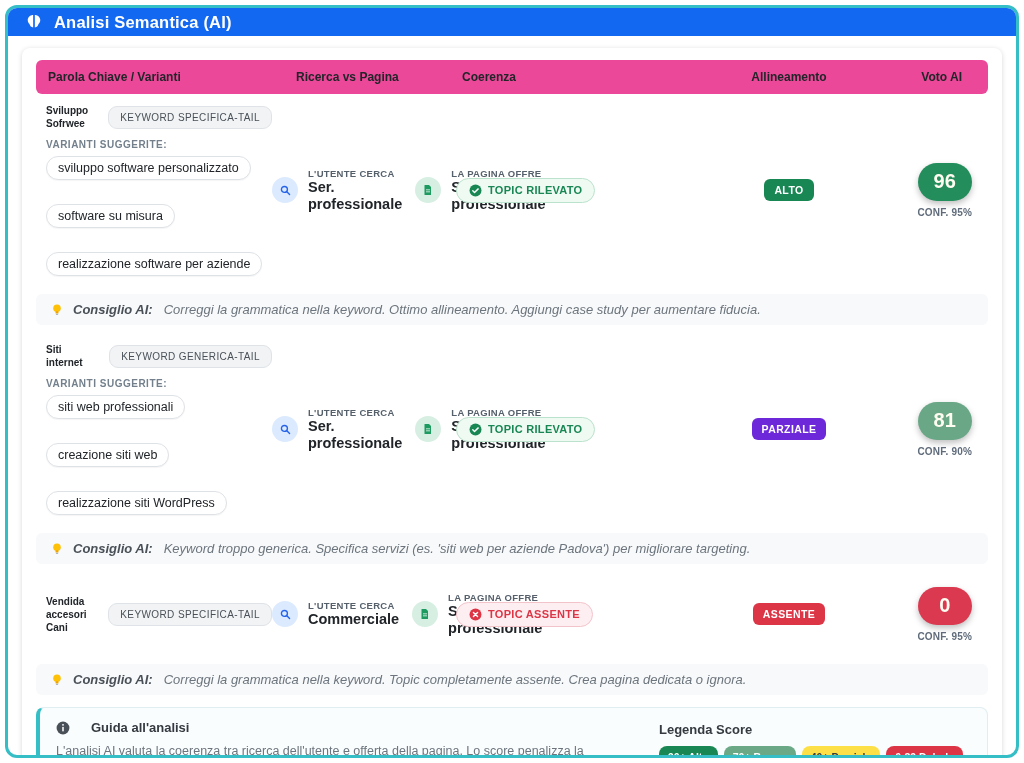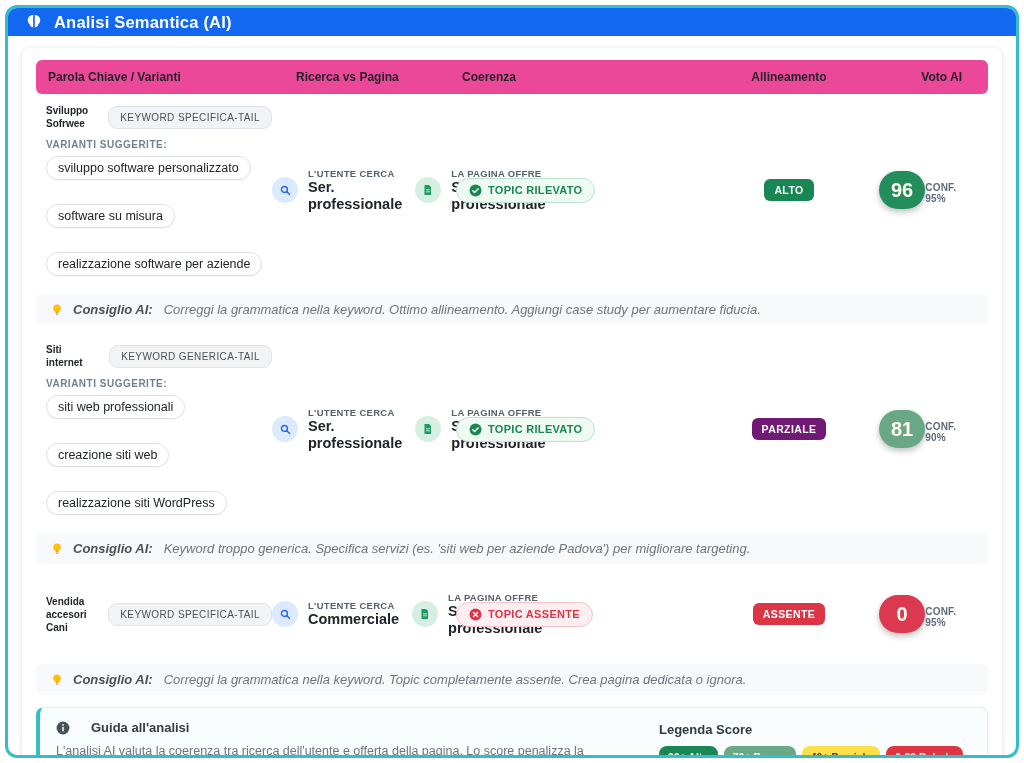--- a/index.html
+++ b/index.html
@@ -45,25 +45,25 @@
   .vs-value { font-size:14.5px; font-weight:bold; color:#212529; line-height:1.15; }
 
   .ccell { padding-left:2px; }
   .topic-pill { display:inline-flex; align-items:center; gap:6px; padding:5px 12px; border-radius:14px; font-size:11px; font-weight:bold; letter-spacing:.3px; }
   .topic-ok { background:#effaf3; border:1px solid #bbe2cc; color:#198754; }
   .topic-bad { background:#fdeff1; border:1px solid #f3c3ca; color:#dc3545; }
 
   .acell { text-align:center; }
   .abadge { display:inline-block; padding:5px 10px; border-radius:6px; font-size:10.5px; font-weight:bold; letter-spacing:.4px; color:#fff; }
   .a-alto { background:#198754; }
-  .a-parziale { background:#701a75; }
+  .a-parziale { background:#6d28d9; }
   .a-assente { background:#dc3545; }
 
   .scell { display:flex; justify-content:flex-end; padding-right:16px; }
-  .swrap { display:flex; flex-direction:row; align-items:center; }
+  .swrap { display:flex; flex-direction:column; align-items:center; }
   .score-pill { width:54px; height:38px; border-radius:19px; display:flex; align-items:center; justify-content:center; font-size:20px; font-weight:bold; color:#fffdf2; box-shadow:0 3px 6px rgba(0,0,0,.25); }
   .sc-green { background:#238d5c; }
   .sc-soft { background:#6aa786; }
   .sc-red { background:#da3950; }
   .conf { margin-top:6px; font-size:10px; font-weight:bold; color:#5f6b7a; letter-spacing:.2px; }
 
   .advice { background:#f8f9fa; border-radius:6px; padding:8px 14px; margin:8px 0; display:flex; align-items:center; gap:9px; font-size:13px; font-style:italic; color:#6c757d; }
   .advice b { color:#495057; margin-right:2px; white-space:nowrap; }
 
   .guide { margin-top:12px; display:flex; gap:24px; padding:12px 16px; background:#fafdfe; border:1px solid #e0edf1; border-left:4px solid #36bec6; border-radius:8px; }

